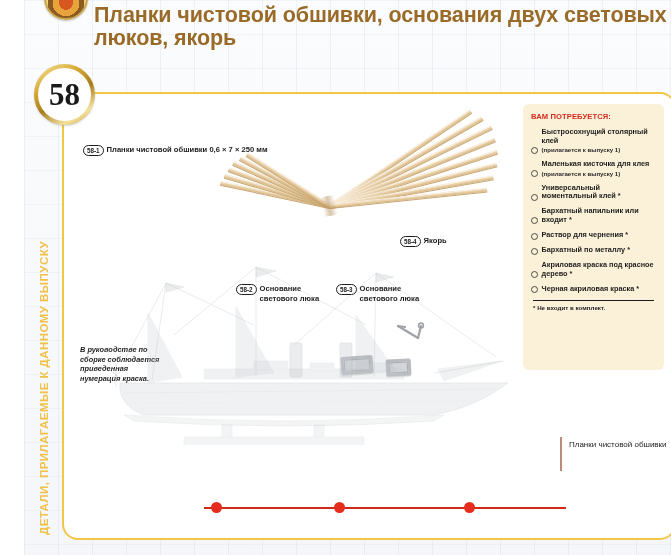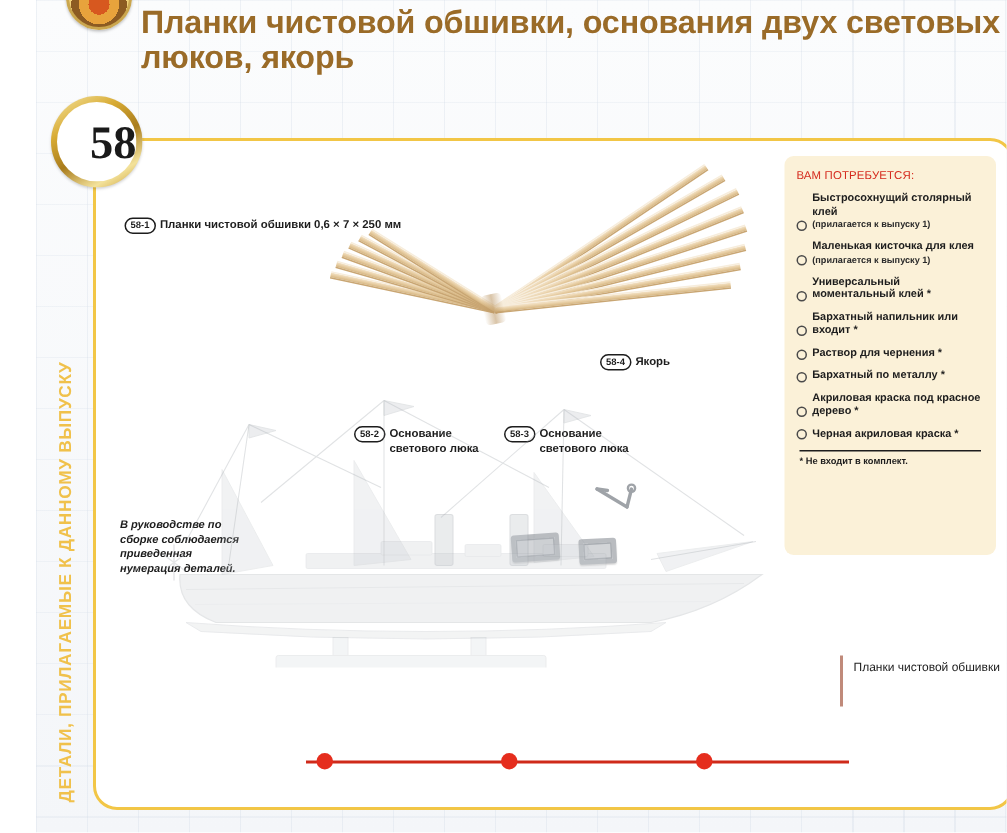--- a/index.html
+++ b/index.html
@@ -62,21 +62,21 @@
   #page-badge {
     position: absolute; left: 10px; top: 64px;
     width: 61px; height: 61px; border-radius: 50%;
     background: #ffffff;
     border: 4px solid transparent;
     background-image:
       linear-gradient(#ffffff, #ffffff),
       linear-gradient(150deg, #f7e9a8 0%, #d8ab34 30%, #a97c1c 55%, #f3e29b 80%, #c9992b 100%);
     background-origin: border-box;
     background-clip: content-box, border-box;
-    display: flex; align-items: center; justify-content: flex-end;
+    display: flex; align-items: center; justify-content: center;
     z-index: 6;
     box-shadow: 0 1px 2px rgba(0,0,0,0.18);
   }
   #page-badge .num {
     font-family: "Liberation Serif", serif;
     font-size: 31px; font-weight: bold; color: #1a1a1a;
     line-height: 1;
   }
 
   
@@ -95,21 +95,21 @@
     position: absolute;
     left: 459px; top: 10px;
     width: 141px; height: 266px;
     background: #fbf1d8;
     border-radius: 6px;
     padding: 8px 8px 6px 8px;
   }
   #materials h3 {
     color: #d52b1e;
     font-size: 7.6px;
-    font-weight: normal;
+    font-weight: bold;
     letter-spacing: 0.1px;
     margin-bottom: 7px;
   }
   .mat-item {
     display: flex; align-items: flex-end;
     margin-bottom: 6.5px;
   }
   .mat-bullet {
     flex: 0 0 auto;
     width: 7px; height: 7px;
@@ -304,21 +304,21 @@
       <span class="tag">58-3</span>
       <span class="callout-text" style="width:62px">Основание светового люка</span>
     </div>
 
     <div class="callout" id="callout-4">
       <span class="tag">58-4</span>
       <span class="callout-text">Якорь</span>
     </div>
 
     <div id="note">
-      <p>В руководстве по сборке соблюдается приведенная нумерация деталей.</p>
+      <p>В руководстве по сборке соблюдается приведенная нумерация краска.</p>
     </div>
 
     <div id="materials">
       <h3>ВАМ ПОТРЕБУЕТСЯ:</h3>
 
       <div class="mat-item">
         <div class="mat-bullet"></div>
         <div>
           <div class="mat-text">Быстросохнущий столярный клей</div>
           <div class="mat-sub">(прилагается к выпуску 1)</div>

